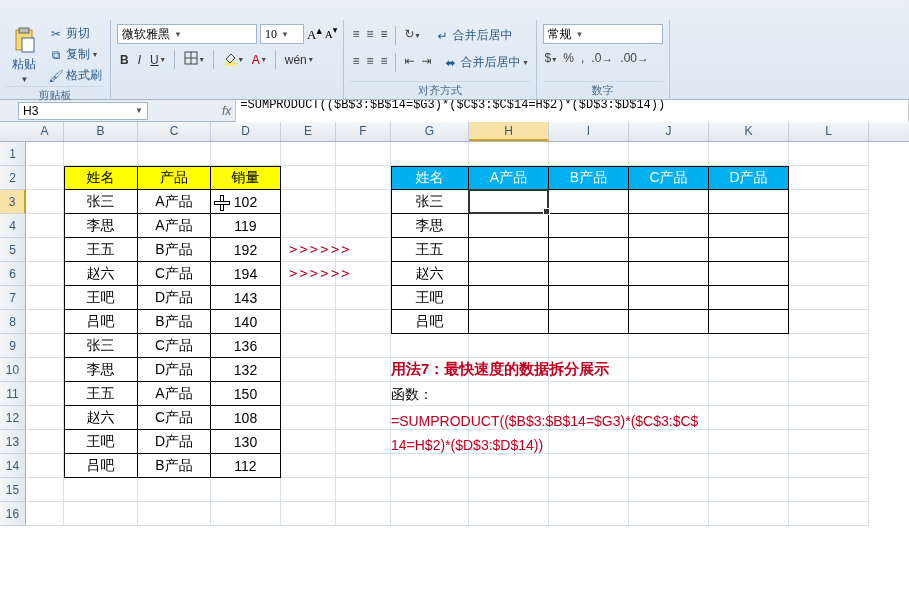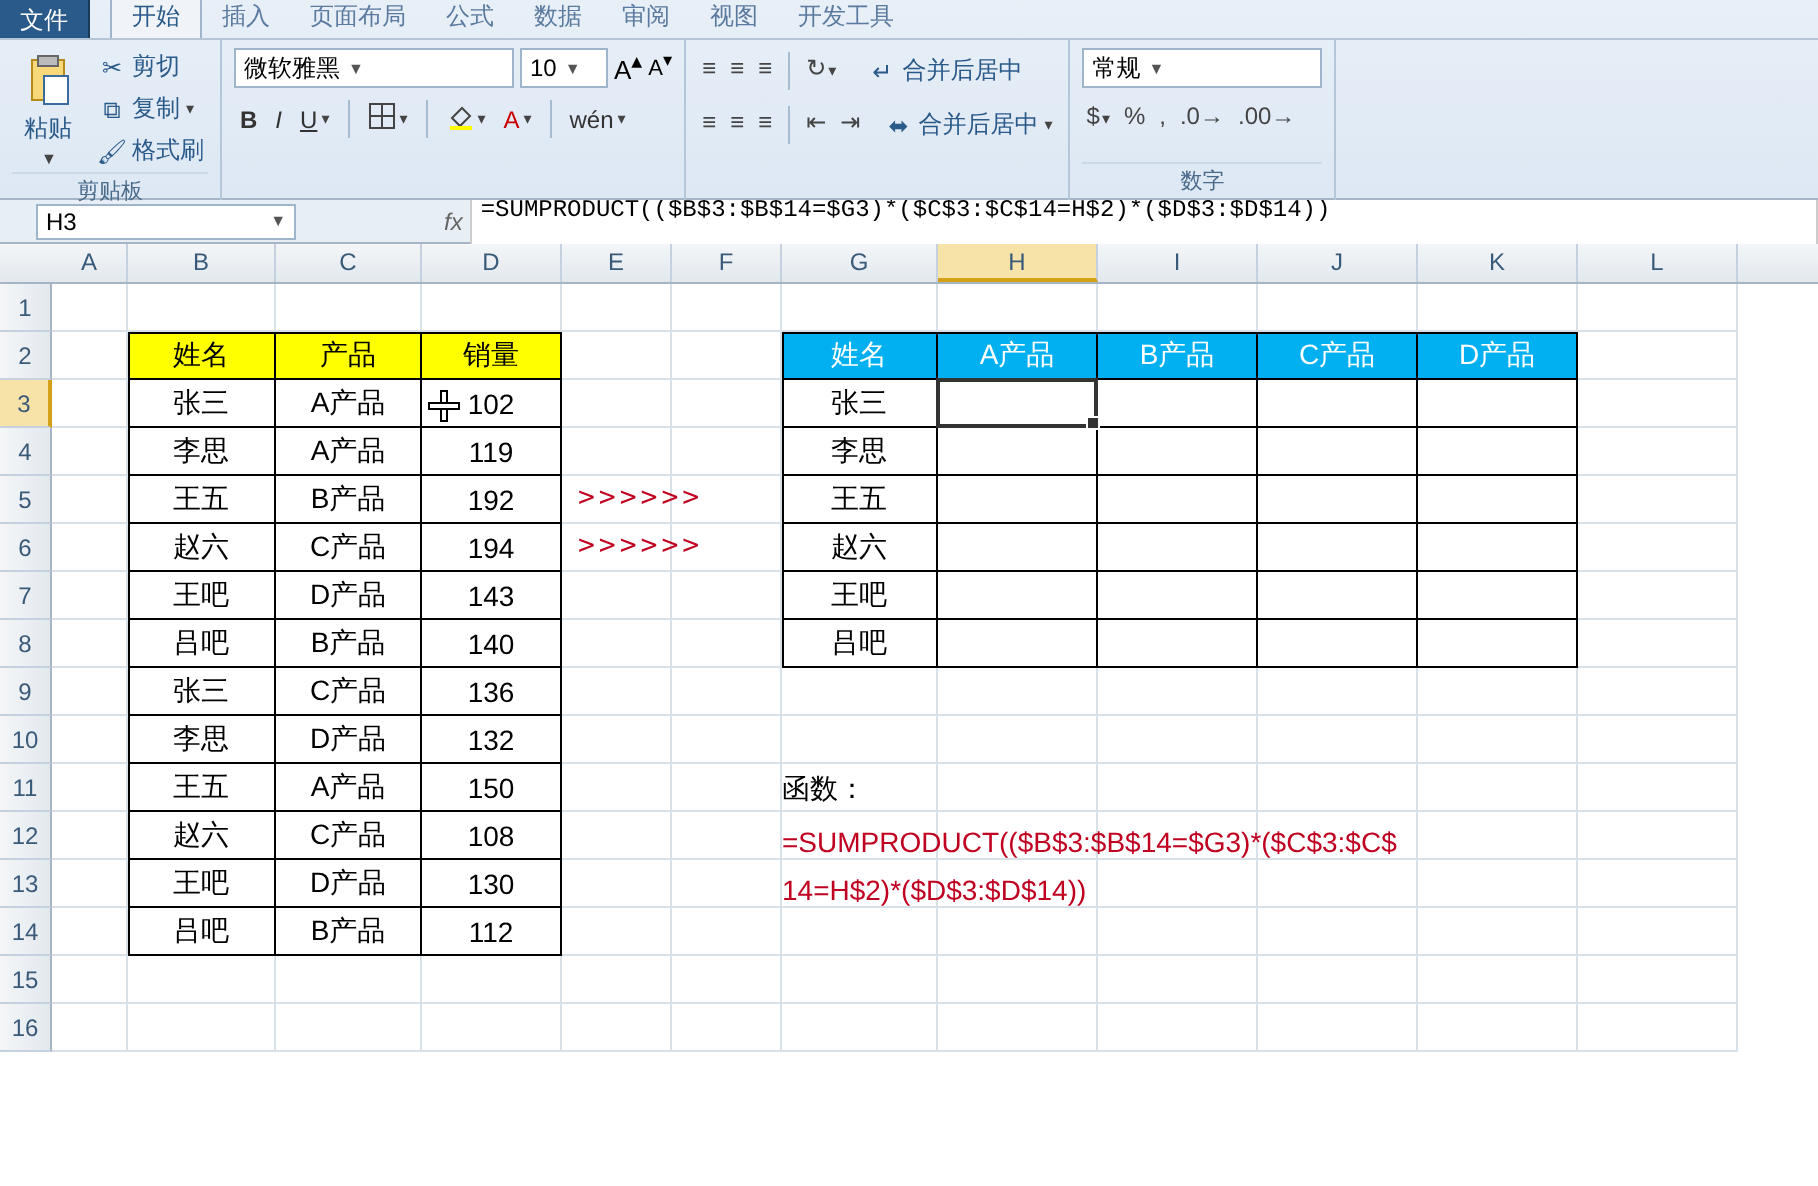--- a/index.html
+++ b/index.html
@@ -213,31 +213,20 @@
   content:""; position:absolute; background:#fff;
   box-shadow: 0 0 0 1px #000;
 }
 .cursor-cross::before { left:6px; top:0; width:2px; height:14px;}
 .cursor-cross::after { top:6px; left:0; height:2px; width:14px;}
 </style>
 </head>
 <body>
 
 <div class="ribbon">
-  <div class="tabs-strip">
-    <span class="file-tab">文件</span>
-    <span class="active-tab">开始</span>
-    <span>插入</span>
-    <span>页面布局</span>
-    <span>公式</span>
-    <span>数据</span>
-    <span>审阅</span>
-    <span>视图</span>
-    <span>开发工具</span>
-  </div>
   <div class="ribbon-groups">
 
     <div class="group">
       <div class="group-body">
         <div class="big-button">
           <span class="icon-placeholder">
             <svg width="28" height="28">
                 <rect x="6" y="4" width="16" height="20" fill="#f7d97a" stroke="#b58a1a"></rect>
                 <rect x="9" y="2" width="10" height="5" fill="#bbb" stroke="#666"></rect>
                 <rect x="12" y="12" width="12" height="14" fill="#fff" stroke="#3a6aa0"></rect>
@@ -260,21 +249,21 @@
             <span class="mini-icon">🖌</span>
             <span>格式刷</span>
           </div>
         </div>
       </div>
       <div class="group-title">剪贴板</div>
     </div>
 
     <div class="group">
       <div class="group-body" style="flex-direction:column;">
-        <div style="display:flex;gap:3px;">
+        <div style="display:flex;gap:3px;font-family:Liberation Serif, serif;">
           <div class="dropdown-box" style="width:140px;">
             <span>微软雅黑</span>
             <span class="caret">▼</span>
           </div>
           <div class="dropdown-box" style="width:44px;">
             <span>10</span>
             <span class="caret">▼</span>
           </div>
           <span class="mini-btn" style="font-size:13px;">A<sup>▴</sup></span>
           <span class="mini-btn" style="font-size:11px;">A<sup>▾</sup></span>
@@ -340,20 +329,21 @@
           <span class="sep-v"></span>
           <span class="mini-btn">⇤</span>
           <span class="mini-btn">⇥</span>
           <div class="small-btn-row" style="margin-left:4px;">
             <span class="mini-icon">⬌</span>
             <span>合并后居中</span>
             <span class="tri-down">▾</span>
           </div>
         </div>
       </div>
+      <div class="group-title">对齐方式</div>
     </div>
 
     <div class="group">
       <div class="group-body" style="flex-direction:column;">
         <div class="dropdown-box" style="width:120px;">
           <span>常规</span>
           <span class="caret">▼</span>
         </div>
         <div class="align-row">
           <span class="mini-btn">$<span class="tri-down">▾</span></span>
@@ -679,17 +669,18 @@
       <div class="tbl-cell" style="left: 365px; top: 168px; width: 78px; height: 24px;">吕吧</div>
       <div class="tbl-cell" style="left: 443px; top: 168px; width: 80px; height: 24px;"></div>
       <div class="tbl-cell" style="left: 523px; top: 168px; width: 80px; height: 24px;"></div>
       <div class="tbl-cell" style="left: 603px; top: 168px; width: 80px; height: 24px;"></div>
       <div class="tbl-cell" style="left: 683px; top: 168px; width: 80px; height: 24px;"></div>
       <div style="position: absolute; left: 365px; top: 24px; width: 398px; height: 168px; border: 1.5px solid rgb(0, 0, 0); pointer-events: none;"></div>
       <div class="active-cell" style="left: 442px; top: 47px; width: 81px; height: 25px;"></div>
       <div class="cursor-cross" style="left: 189px; top: 54px;"></div>
       <div class="arrows" style="left: 263px; top: 99px;">&gt;&gt;&gt;&gt;&gt;&gt;</div>
       <div class="arrows" style="left: 263px; top: 123px;">&gt;&gt;&gt;&gt;&gt;&gt;</div>
+      <div class="note-title" style="left: 365px; top: 218px;">用法7：最快速度的数据拆分展示</div>
       <div class="note-black" style="left: 365px; top: 244px;">函数：</div>
       <div class="note-text" style="left: 365px; top: 268px;">=SUMPRODUCT(($B$3:$B$14=$G3)*($C$3:$C$</div>
       <div class="note-text" style="left: 365px; top: 292px;">14=H$2)*($D$3:$D$14))</div>
     </div>
 </div>
 
 </body></html>

